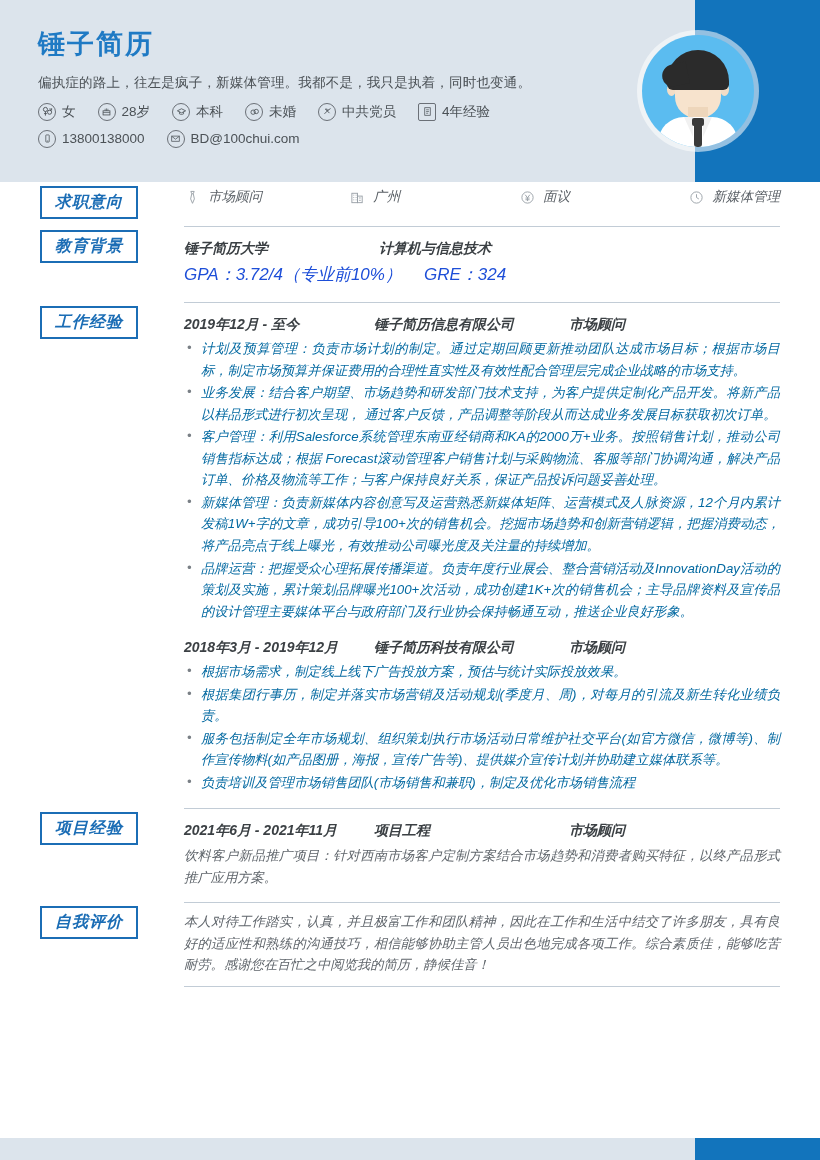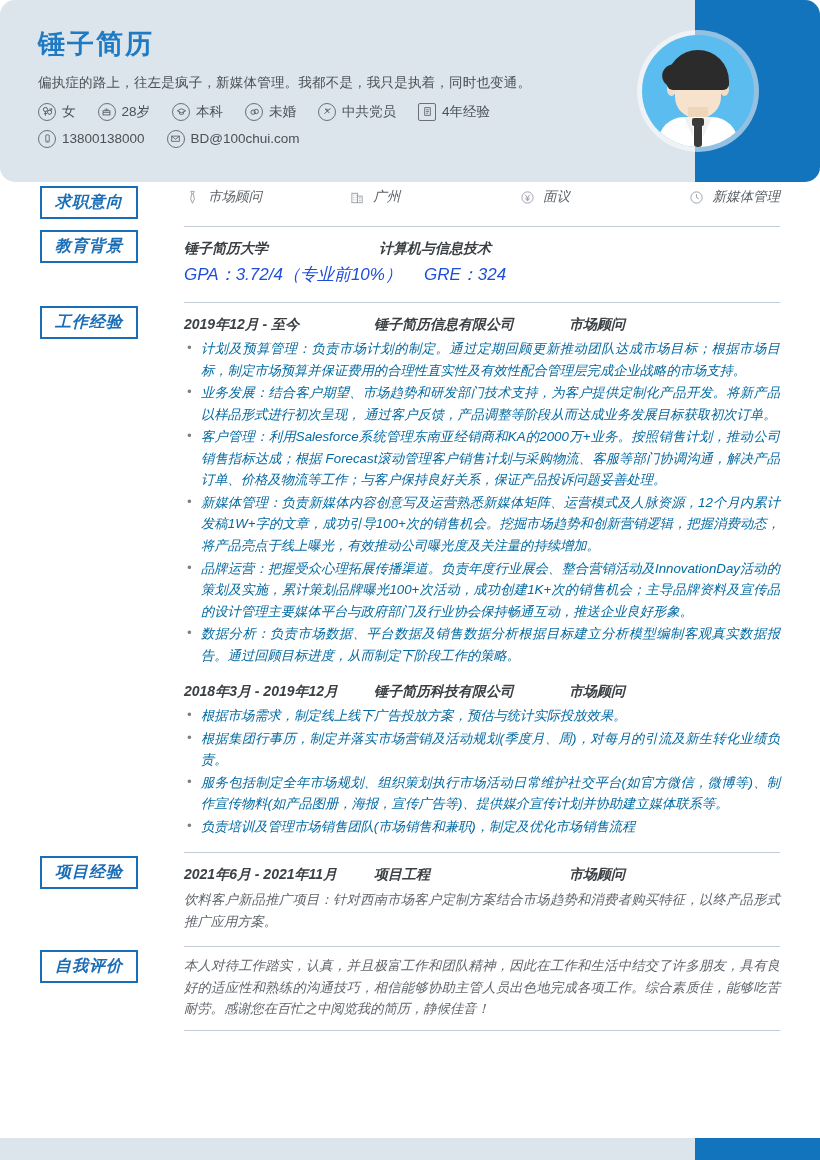--- a/index.html
+++ b/index.html
@@ -15,21 +15,20 @@
     position: relative;
     overflow: hidden;
   }
 
   
   .header {
     position: relative;
     height: 182px;
     background: #dce4ec;
     overflow: hidden;
-    border-radius: 15px;
   }
   .header-accent {
     position: absolute;
     right: 0;
     top: 0;
     width: 125px;
     height: 182px;
     background: #1274bc;
   }
   .header-inner {
@@ -508,21 +507,20 @@
         <div class="eh-date">2019年12月 - 至今</div>
         <div class="eh-org">锤子简历信息有限公司</div>
         <div class="eh-role">市场顾问</div>
       </div>
       <ul class="bullets">
         <li>计划及预算管理：负责市场计划的制定。通过定期回顾更新推动团队达成市场目标；根据市场目标，制定市场预算并保证费用的合理性直实性及有效性配合管理层完成企业战略的市场支持。</li>
         <li>业务发展：结合客户期望、市场趋势和研发部门技术支持，为客户提供定制化产品开发。将新产品以样品形式进行初次呈现， 通过客户反馈，产品调整等阶段从而达成业务发展目标获取初次订单。</li>
         <li>客户管理：利用Salesforce系统管理东南亚经销商和KA的2000万+业务。按照销售计划，推动公司销售指标达成；根据 Forecast滚动管理客户销售计划与采购物流、客服等部门协调沟通，解决产品订单、价格及物流等工作；与客户保持良好关系，保证产品投诉问题妥善处理。</li>
         <li>新媒体管理：负责新媒体内容创意写及运营熟悉新媒体矩阵、运营模式及人脉资源，12个月内累计发稿1W+字的文章，成功引导100+次的销售机会。挖掘市场趋势和创新营销逻辑，把握消费动态，将产品亮点于线上曝光，有效推动公司曝光度及关注量的持续增加。</li>
         <li>品牌运营：把握受众心理拓展传播渠道。负责年度行业展会、整合营销活动及InnovationDay活动的策划及实施，累计策划品牌曝光100+次活动，成功创建1K+次的销售机会；主导品牌资料及宣传品的设计管理主要媒体平台与政府部门及行业协会保持畅通互动，推送企业良好形象。</li>
-        <li>数据分析：负责市场数据、平台数据及销售数据分析根据目标建立分析模型编制客观真实数据报告。通过回顾目标进度，从而制定下阶段工作的策略。</li>
       </ul>
 
       <div class="entry-head" style="padding-top:14px;">
         <div class="eh-date">2018年3月 - 2019年12月</div>
         <div class="eh-org">锤子简历科技有限公司</div>
         <div class="eh-role">市场顾问</div>
       </div>
       <ul class="bullets">
         <li>根据市场需求，制定线上线下广告投放方案，预估与统计实际投放效果。</li>
         <li>根据集团行事历，制定并落实市场营销及活动规划(季度月、周)，对每月的引流及新生转化业绩负责。</li>

